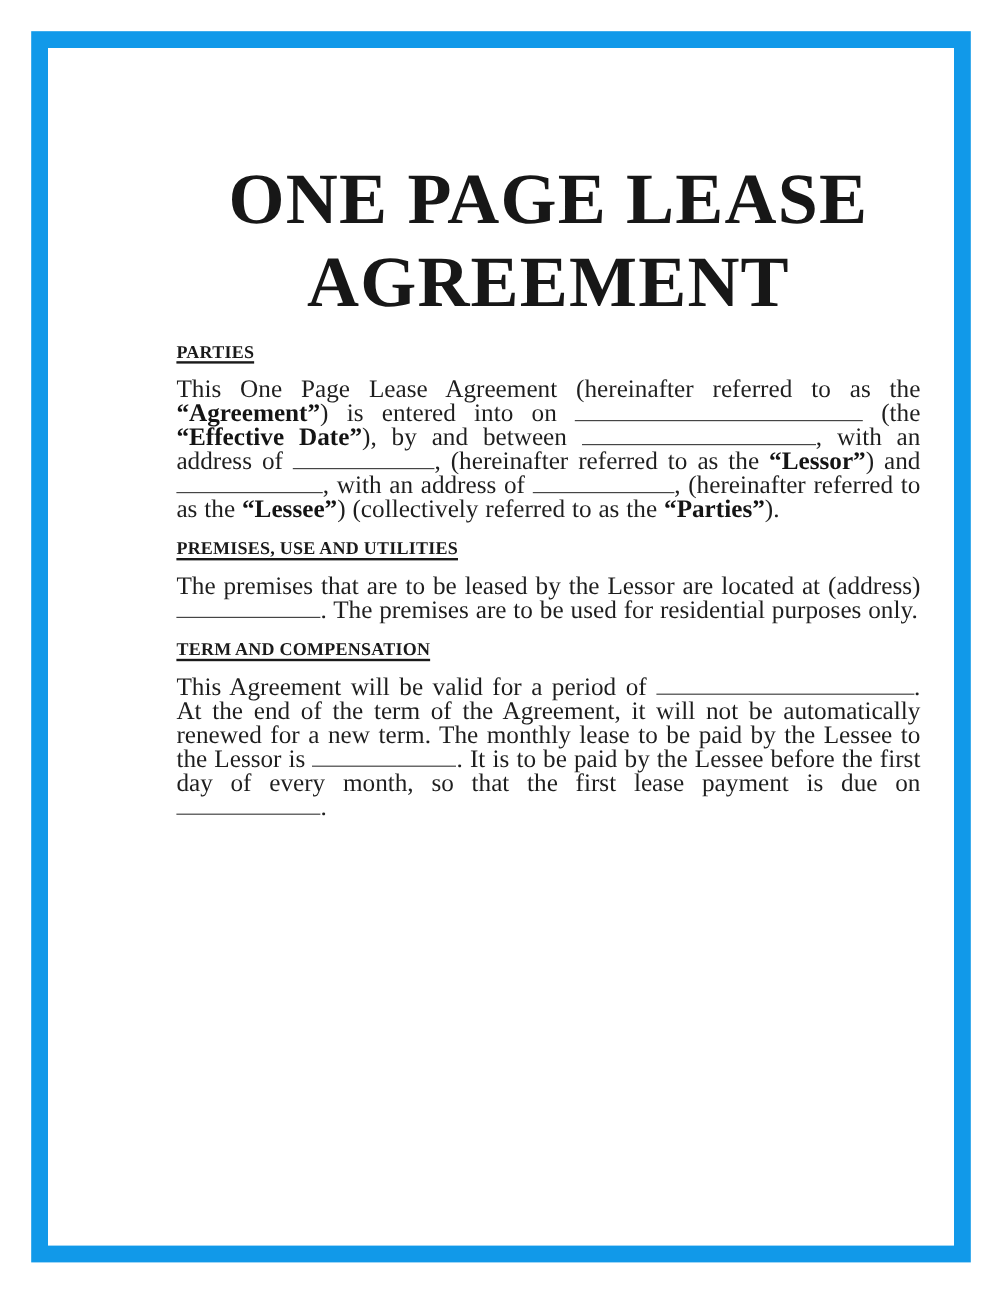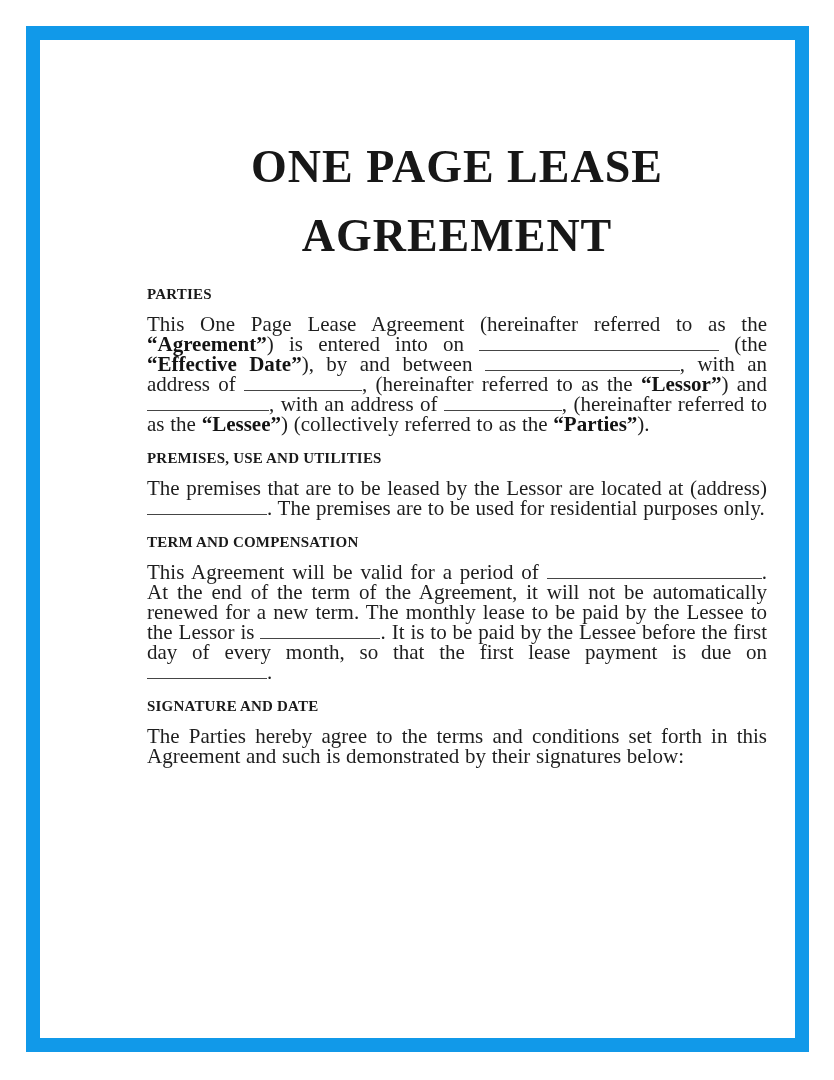--- a/index.html
+++ b/index.html
@@ -29,31 +29,32 @@
     left: 40px;
     top: 40px;
     width: 754px;
     padding: 0 67px;
     color: #1c1c1c;
   }
   .doc-title {
     margin-top: 52px;
     text-align: center;
     font-weight: bold;
-    font-size: 46px;
+    font-size: 60px;
     line-height: 69px;
     letter-spacing: 1px;
     color: #171717;
   }
   .sec-heading {
     margin-top: 14px;
     font-size: 15px;
     line-height: 20px;
     font-weight: bold;
     letter-spacing: 0.2px;
+    text-decoration: underline;
     text-decoration-thickness: 1.5px;
     text-underline-offset: 3px;
     color: #1a1a1a;
   }
   .para {
     margin-top: 10px;
     font-size: 21px;
     line-height: 20px;
     text-align: justify;
     word-spacing: 0.5px;
@@ -85,20 +86,16 @@
           <section>
             <h2 class="sec-heading">PREMISES, USE AND UTILITIES</h2>
             <p class="para">The premises that are to be leased by the Lessor are located at (address) <span class="blank" style="width: 120px;"></span>. The premises are to be used for residential purposes only.</p>
           </section>
           <section>
             <h2 class="sec-heading">TERM AND COMPENSATION</h2>
             <p class="para">This Agreement will be valid for a period of <span class="blank" style="width: 215px;"></span>. At the end of the term of the Agreement, it will not be automatically renewed for a new term. The monthly lease to be paid by the Lessee to the Lessor is <span class="blank" style="width: 120px;"></span>. It is to be paid by the Lessee before the first day of every month, so that the first lease payment is due on <span class="blank" style="width: 120px;"></span>.</p>
           </section>
           <section>
           </section>
-          <section>
-            <h2 class="sec-heading">SIGNATURE AND DATE</h2>
-            <p class="para">The Parties hereby agree to the terms and conditions set forth in this Agreement and such is demonstrated by their signatures below:</p>
-          </section>
         </div>
     </div>
   </div>
 </div>
 
 </body></html>

